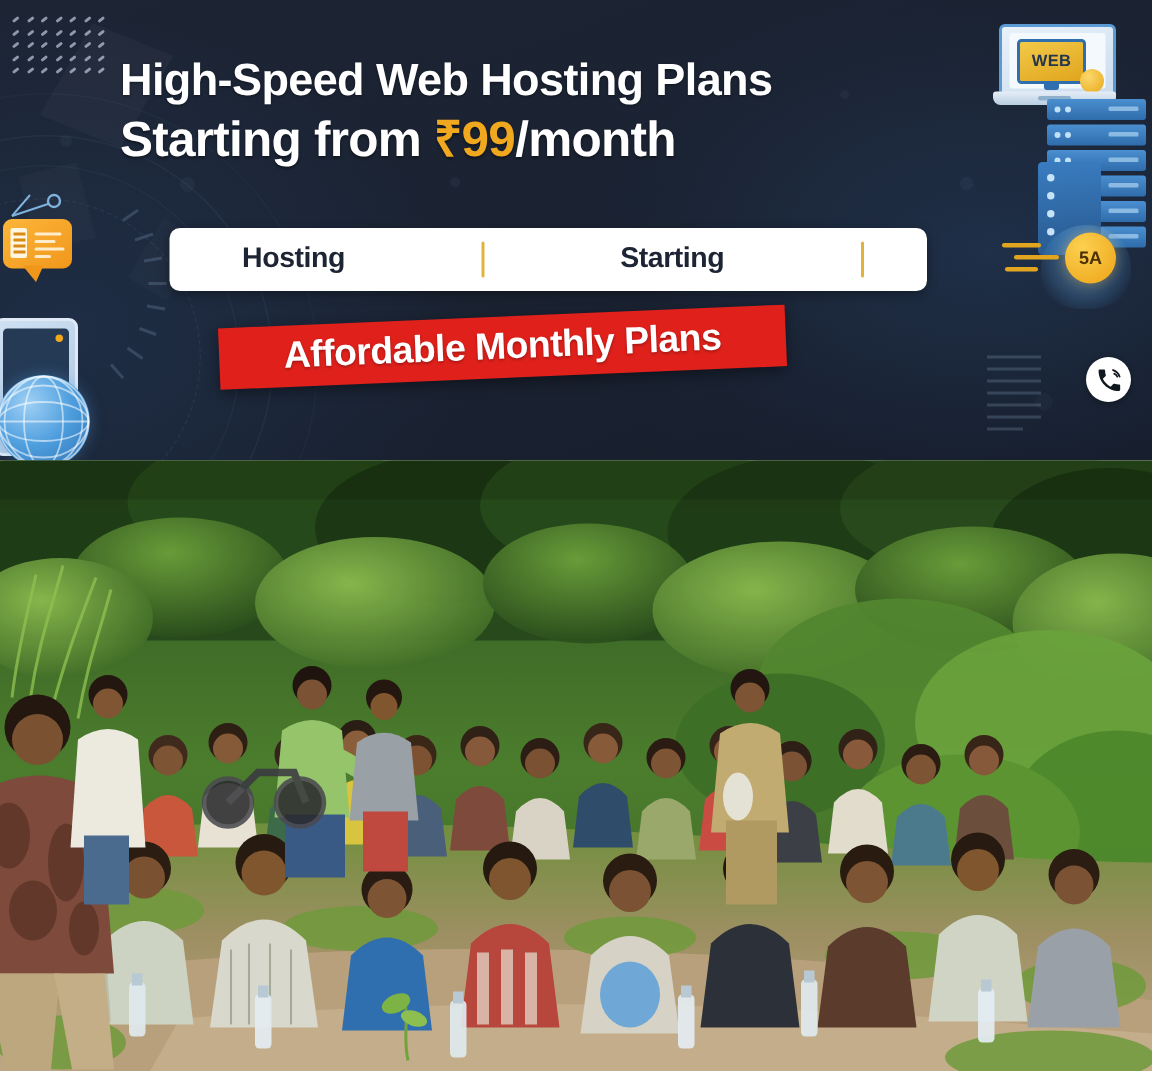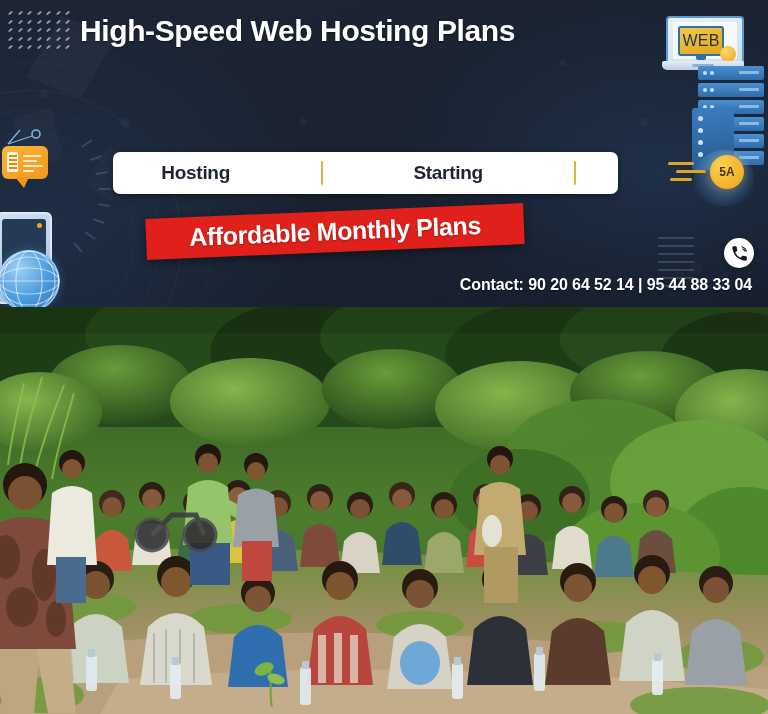--- a/index.html
+++ b/index.html
@@ -97,20 +97,21 @@
     width: 570px;
   }
   .headline-1 {
     font-size: 30px;
     font-weight: bold;
     color: #ffffff;
     letter-spacing: -0.4px;
     line-height: 1.16;
     white-space: nowrap;
     text-shadow: 0 1px 2px rgba(0,0,0,0.45);
+    margin-top: 23px;
   }
   .headline-2 {
     font-size: 33px;
     font-weight: bold;
     color: #ffffff;
     letter-spacing: -0.5px;
     line-height: 1.16;
     margin-top: 2px;
     white-space: nowrap;
     text-shadow: 0 1px 2px rgba(0,0,0,0.45);
@@ -301,22 +302,22 @@
     left: 16px; top: 10px;
     width: 42px; height: 26px;
     background: linear-gradient(160deg, #f2c948 0%, #e0a51d 100%);
     border: 2px solid #2f6fae;
     border-radius: 3px;
     display: flex;
     align-items: center;
     justify-content: center;
   }
   .web-monitor span {
-    font-size: 16px;
-    font-weight: normal;
+    font-size: 11px;
+    font-weight: bold;
     color: #23364e;
     letter-spacing: 0.2px;
   }
   .web-monitor::after {
     content: "";
     position: absolute;
     left: 16px; bottom: -6px;
     width: 10px; height: 5px;
     background: #2f6fae;
     border-radius: 0 0 2px 2px;
@@ -548,20 +549,21 @@
           <ellipse cx="31" cy="31" rx="26" ry="30"></ellipse>
           <line x1="1" y1="31" x2="61" y2="31"></line>
           <ellipse cx="31" cy="31" rx="30" ry="13"></ellipse>
           <ellipse cx="31" cy="31" rx="30" ry="24"></ellipse>
         </g>
       </svg>
     </div>
 
     <div class="headline-block">
       <div class="headline-1">High-Speed Web Hosting Plans</div>
+      <div class="headline-2"><span>Starting from </span><span class="price-amt">₹99</span><span>/month</span></div>
     </div>
 
     <div class="laptop">
       <div class="lid">
         <div class="screen"></div>
       </div>
       <div class="web-monitor">
         <span>WEB</span>
       </div>
       <div class="coin"></div>
@@ -640,21 +642,20 @@
     </div>
 
     <div class="call-icon">
       <svg viewBox="0 0 24 24" width="19" height="19">
         <path d="M6.6 10.8c1.4 2.8 3.8 5.2 6.6 6.6l2.2-2.2c.3-.3.7-.4 1.1-.3 1.2.4 2.4.6 3.7.6.6 0 1 .4 1 1v3.5c0 .6-.4 1-1 1C10.7 21 3 13.3 3 3.9c0-.6.4-1 1-1h3.5c.6 0 1 .4 1 1 0 1.3.2 2.5.6 3.7.1.4 0 .8-.3 1.1l-2.2 2.1z" fill="#111820"></path>
         <path d="M16.2 6.4a5.2 5.2 0 0 1 2.6 2.6" fill="none" stroke="#111820" stroke-width="1.5" stroke-linecap="round"></path>
         <path d="M15.2 3.4a8.4 8.4 0 0 1 5.5 5.5" fill="none" stroke="#111820" stroke-width="1.5" stroke-linecap="round"></path>
       </svg>
     </div>
 
-    <div class="contact-line">Contact: 90 20 64 52 14 | 95 44 88 33 04</div>
   </div>
 
   <div class="photo">
     <svg viewBox="0 0 768 407" preserveAspectRatio="none">
       <defs>
         <linearGradient id="bushG" x1="0" y1="0" x2="0" y2="1">
           <stop offset="0%" stop-color="#2d5420"></stop>
           <stop offset="50%" stop-color="#4c7d2d"></stop>
           <stop offset="100%" stop-color="#3b6526"></stop>
         </linearGradient>

